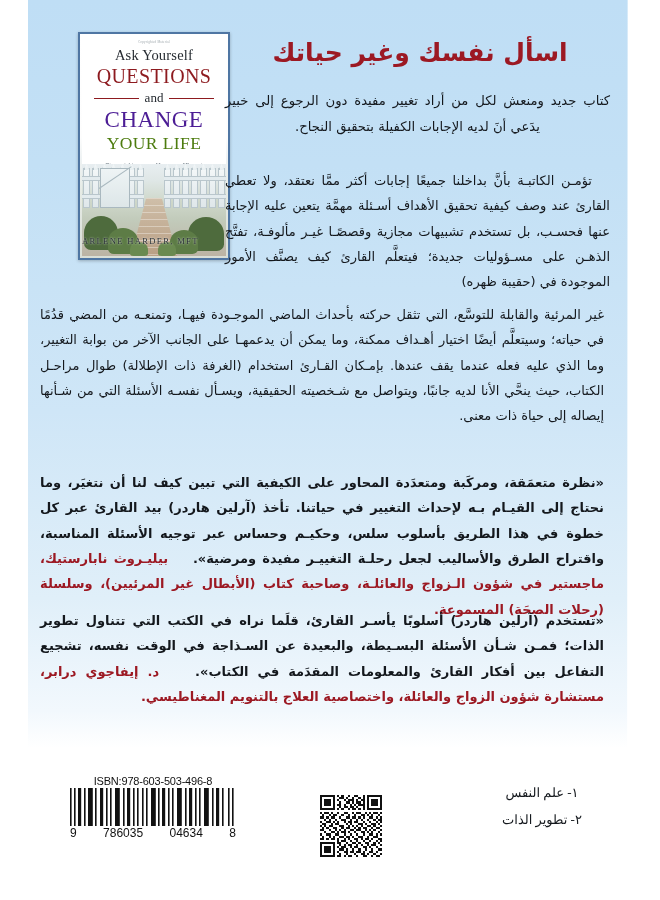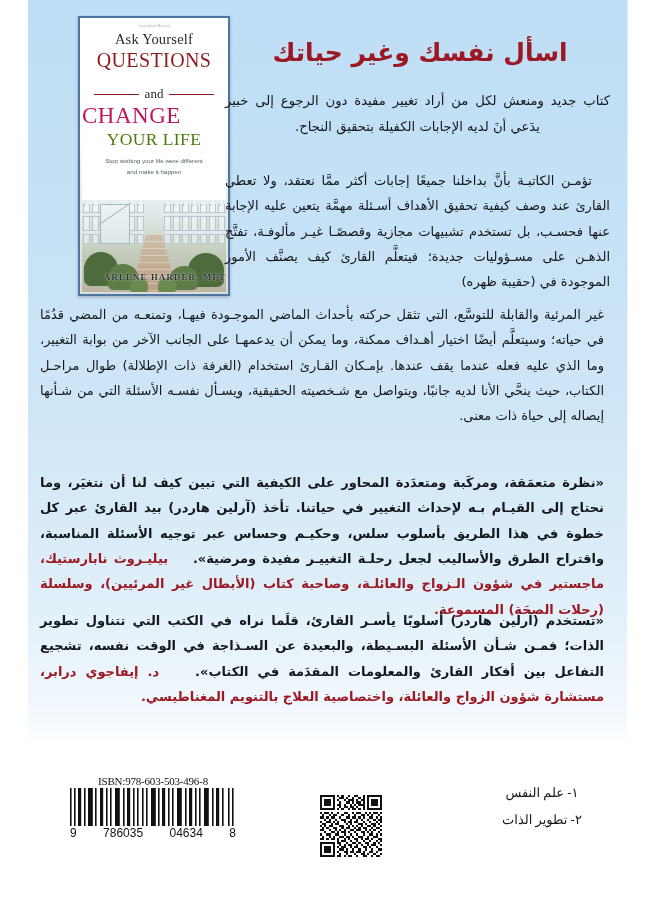--- a/index.html
+++ b/index.html
@@ -22,21 +22,21 @@
     background:linear-gradient(to bottom,#bfdef5 0%,#c3e0f5 22%,#cfe6f7 55%,#e0eff9 80%,#f2f8fd 95%,#ffffff 100%);
   }
   .blue-panel:after{
     content:"";position:absolute;right:-1px;top:0;width:2px;height:100%;
     background:linear-gradient(to bottom,rgba(255,255,255,.35),rgba(255,255,255,.9));
   }
   
   .content{position:absolute;left:28px;top:0;width:600px;height:900px;}
   
   .cover-wrap{
-    position:absolute;left:50px;top:16px;width:152px;height:280px;
+    position:absolute;left:50px;top:32px;width:152px;height:228px;
   }
   .cover{
     position:relative;width:100%;height:100%;
     border:2px solid #4f76a3;
     background:linear-gradient(to bottom,#ffffff 0%,#fdfdfd 46%,#eef2f3 56%,#e6ebe6 70%,#d9ded6 100%);
     box-sizing:border-box;
     overflow:hidden;
     box-shadow:0 1px 3px rgba(0,0,0,.25);
   }
   .cover-inner{position:absolute;inset:2px;background:#fff;overflow:hidden;}
@@ -49,29 +49,29 @@
     font-size:14.5px;color:#262b31;margin-top:3px;letter-spacing:.2px;
     direction:ltr;
   }
   .cv-questions{
     text-align:center;font-family:"Liberation Serif",serif;
     font-size:20px;color:#8d1a1f;letter-spacing:.4px;margin-top:1px;
     direction:ltr;
   }
   .cv-and-row{
     display:flex;align-items:center;justify-content:center;gap:6px;
-    margin-top:14px;padding:0 12px;direction:ltr;
+    margin-top:2px;padding:0 12px;direction:ltr;
   }
   .cv-rule{flex:1;height:1px;background:#8d1a1f;}
   .cv-and{
     font-family:"Liberation Serif",serif;font-size:13px;color:#262b31;
   }
   .cv-change{
-    font-family:"Liberation Serif",serif;
-    font-size:23px;color:#be185d;letter-spacing:.5px;margin-top:1px;
+    text-align:center;font-family:"Liberation Serif",serif;
+    font-size:23px;color:#4c1d95;letter-spacing:.5px;margin-top:1px;
     direction:ltr;
   }
   .cv-yourlife{
     text-align:center;font-family:"Liberation Serif",serif;
     font-size:17.5px;color:#4d7c0f;letter-spacing:.4px;margin-top:0px;
     direction:ltr;
   }
   .cv-sub{
     text-align:center;font-family:"Liberation Sans",sans-serif;
     font-size:6.2px;color:#51606b;line-height:1.55;margin-top:6px;
@@ -117,23 +117,23 @@
   .gate{
     position:absolute;top:4px;height:40px;width:30px;
     background:linear-gradient(to bottom,#eef4f5,#dde6e8);
     border:.7px solid #a9b8bf;box-sizing:border-box;
   }
   .gate:after{
     content:"";position:absolute;left:-2px;top:50%;width:140%;height:.8px;
     background:#a9b8bf;transform:rotate(-34deg);transform-origin:left center;
   }
   .cv-author{
-    position:absolute;left:0;right:0;bottom:10px;text-align:right;
+    position:absolute;left:0;right:0;bottom:10px;text-align:left;
     font-family:"Liberation Serif",serif;font-size:8.6px;color:#2b3238;
-    letter-spacing:1.3px;direction:ltr;font-weight:bold;
+    letter-spacing:1.3px;direction:ltr;font-weight:normal;
     text-shadow:0 0 2px rgba(255,255,255,.9);
   }
   
   .headline{
     position:absolute;right:18px;top:38px;width:380px;
     text-align:center;
     font-family:"DejaVu Sans","Liberation Sans",sans-serif;
     font-weight:bold;font-size:25px;color:#9c1923;
     letter-spacing:0;line-height:1.2;
   }
@@ -157,21 +157,21 @@
     text-align:justify;
     font-family:"DejaVu Sans","Liberation Sans",sans-serif;
   }
   .p-cont{top:302px;}
   .q1{top:470px;font-weight:bold;}
   .q2{top:608px;font-weight:bold;}
   .attrib{color:#9c1923;font-weight:bold;}
   .quote-body{color:#14181d;font-weight:bold;}
   
   .isbn-block{position:absolute;left:68px;top:775px;width:170px;text-align:center;direction:ltr;}
-  .isbn-text{font-family:Liberation Serif, serif;font-size:11px;color:#111;letter-spacing:-.2px;}
+  .isbn-text{font-family:Liberation Sans, sans-serif;font-size:11px;color:#111;letter-spacing:-.2px;}
   .barcode{height:52px;margin-top:1px;display:block;width:100%;}
   .barcode-digits{
     display:flex;justify-content:space-between;direction:ltr;
     font-family:"Liberation Sans",sans-serif;font-size:12px;color:#111;
     margin-top:-14px;padding:0 2px;background:#fff;position:relative;
   }
   .qr{position:absolute;left:320px;top:795px;width:62px;height:62px;}
   .subject{
     position:absolute;right:28px;top:780px;width:180px;
     text-align:center;font-family:"Liberation Serif","DejaVu Serif",serif;

